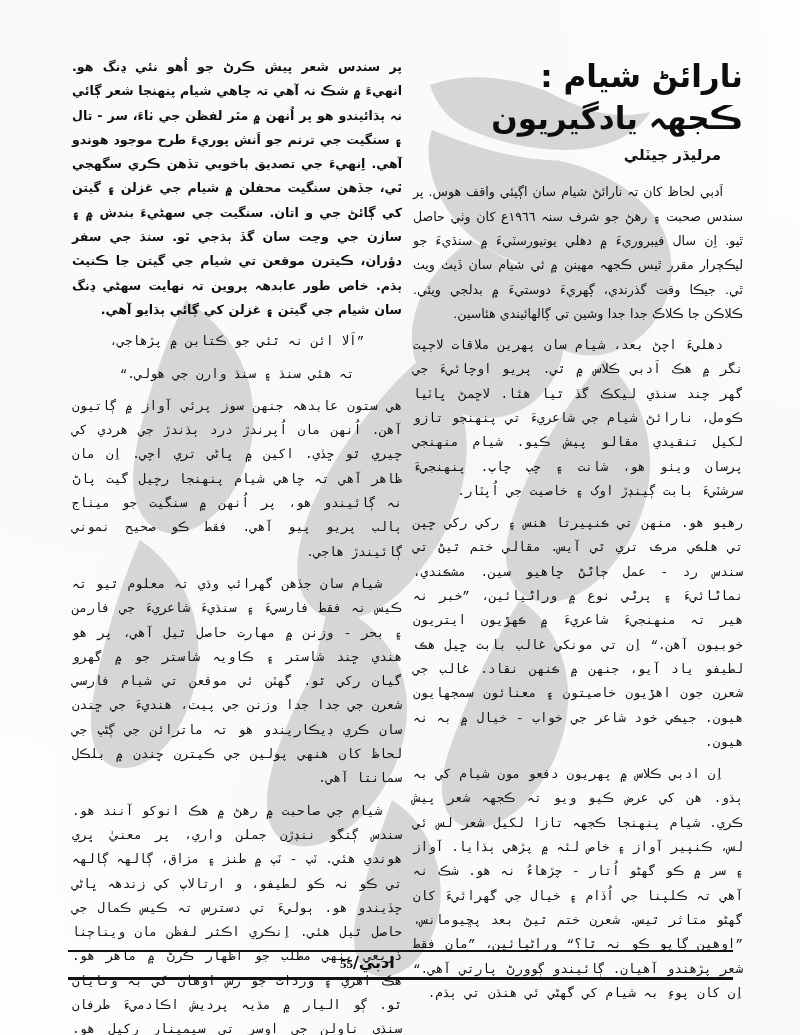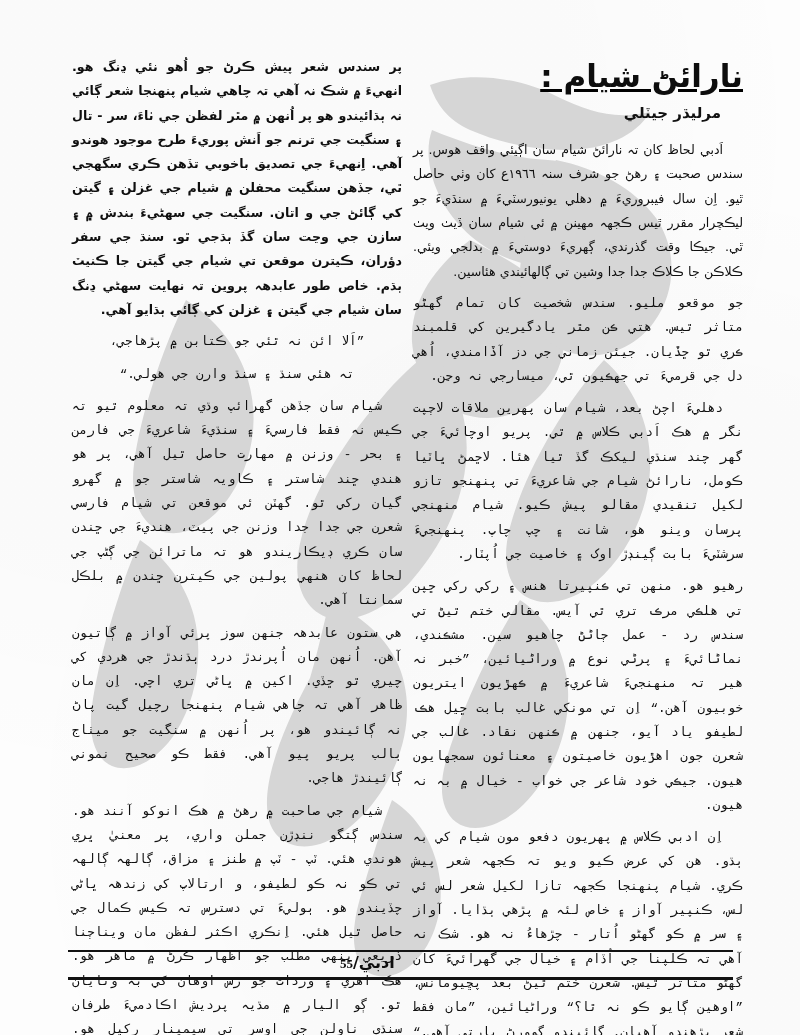--- a/index.html
+++ b/index.html
@@ -63,21 +63,20 @@
     text-align-last: right;
   }
   #col-right { right: 0; }
   #col-left  { left: 15px; }
 
   
   .headline {
     direction: rtl;
     text-align: center;
     margin: 0 0 2px 0;
-    text-decoration: underline;
   }
   .headline .line {
     display: block;
     font-family: "DejaVu Sans", sans-serif;
     font-weight: bold;
     font-size: 31px;
     line-height: 1.36;
     color: #0d0d0d;
     letter-spacing: 0.5px;
     white-space: nowrap;
@@ -195,38 +194,38 @@
                C372,858 382,826 392,800 Z"></path>
     </g>
   </svg>
 
   <div id="content">
 
     <div class="col" id="col-right">
 
       <div class="headline">
         <span class="line">نارائڻ شيام :</span>
+        <span class="line">ڪجهہ يادگيريون</span>
       </div>
 
       <div class="byline">مرليڌر جيٽلي</div>
 
       <p class="para indent">اَدبي لحاظ کان تہ نارائڻ شيام سان اڳيئي واقف هوس. پر سندس صحبت ۽ رهڻ جو شرف سنہ ١٩٦٦ع کان وٺي حاصل ٿيو. اِن سال فيبروريءَ ۾ دهلي يونيورسٽيءَ ۾ سنڌيءَ جو ليڪچرار مقرر ٿيس ڪجهہ مهينن ۾ ئي شيام سان ڏيٺ ويٺ ٿي. جيڪا وقت گذرندي، ڳهريءَ دوستيءَ ۾ بدلجي ويئي. ڪلاڪن جا ڪلاڪ جدا جدا وشين تي ڳالهائيندي هئاسين.</p>
-      <p class="para">جو موقعو مليو. سندس شخصيت کان تمام گهڻو متاثر ٿيس. هتي ڪن مٿر يادگيرين کي قلمبند ڪري ٿو ڇڏيان. جيئن زماني جي دز آڏامندي، اُهي دل جي قرميءَ تي جهڪيون ٿي، ميسارجي نہ وڃن.</p>
       <p class="para indent">دهليءَ اچڻ بعد، شيام سان پهرين ملاقات لاڄپت نگر ۾ هڪ اَدبي ڪلاس ۾ ٿي. پريو اوچائيءَ جي گهر چند سنڌي ليکڪ گڏ ٿيا هئا. لاڇمڻ ڀاٽيا ڪومل، نارائڻ شيام جي شاعريءَ تي پنهنجو تازو لکيل تنقيدي مقالو پيش ڪيو. شيام منهنجي پرسان ويٺو هو، شانت ۽ چپ چاپ. پنهنجيءَ سرشٽيءَ بابت ڳينڊڙ اوک ۽ خاصيت جي اُپٽار.</p>
       <p class="para">رهيو هو. منهن تي ڪنپيرتا هنس ۽ رکي رکي ڇپن تي هلڪي مرڪ تري ٿي آيس. مقالي ختم ٿيڻ تي سندس رد - عمل ڄاڻڻ چاهيو سين. مشڪندي، نماڻائيءَ ۽ پرڻي نوع ۾ وراڻيائين، ”خبر نہ هير تہ منهنجيءَ شاعريءَ ۾ ڪهڙيون ايتريون خوبيون آهن.“ اِن تي مونکي غالب بابت ڇيل هڪ لطيفو ياد آيو، جنهن ۾ ڪنهن نقاد. غالب جي شعرن جون اهڙيون خاصيتون ۽ معنائون سمجهايون هيون. جيڪي خود شاعر جي خواب - خيال ۾ بہ نہ هيون.</p>
       <p class="para indent">اِن ادبي ڪلاس ۾ پهريون دفعو مون شيام کي بہ ٻڌو. هن کي عرض ڪيو ويو تہ ڪجهہ شعر پيش ڪري. شيام پنهنجا ڪجهہ تازا لکيل شعر لس ئي لس، ڪنپير آواز ۽ خاص لئہ ۾ پڙهي ٻڌايا. آواز ۽ سر ۾ ڪو گهڻو اُتار - چڙهاءُ نہ هو. شڪ نہ آهي تہ ڪلپنا جي اُڏام ۽ خيال جي گهرائيءَ کان گهڻو متاثر ٿيس. شعرن ختم ٿيڻ بعد پڇيومانس، ”اوهين ڳايو ڪو نہ ٿا؟“ وراڻيائين، ”مان فقط شعر پڙهندو آهيان. ڳائيندو ڳوورڻ پارتي آهي.“ اِن کان پوءِ بہ شيام کي گهڻي ئي هنڌن تي ٻڌم.</p>
     </div>
 
     <div class="col" id="col-left">
 
       <p class="para bold">پر سندس شعر پيش ڪرڻ جو اُهو نئي ڍنگ هو. انهيءَ ۾ شڪ نہ آهي تہ چاهي شيام پنهنجا شعر ڳائي نہ ٻڌائيندو هو پر اُنهن ۾ مٿر لفظن جي ٺاءَ، سر - تال ۽ سنگيت جي ترنم جو اَنش پوريءَ طرح موجود هوندو آهي. اِنهيءَ جي تصديق باخوبي تڏهن ڪري سگهجي ٿي، جڏهن سنگيت محفلن ۾ شيام جي غزلن ۽ گيتن کي ڳائڻ جي و اتان. سنگيت جي سهڻيءَ بندش ۾ ۽ سازن جي وڃت سان گڏ ٻڌجي ٿو. سنڌ جي سفر دؤران، ڪيترن موقعن تي شيام جي گيتن جا ڪنيٽ ٻڌم. خاص طور عابدهہ پروين تہ نهايت سهڻي ڍنگ سان شيام جي گيتن ۽ غزلن کي ڳائي ٻڌايو آهي.</p>
       <p class="para verse">”اَلا ائن نہ ٿئي جو ڪتابن ۾ پڙهاجي،</p>
       <p class="para verse-b">تہ هئي سنڌ ۽ سنڌ وارن جي هولي.“</p>
+      <p class="para">هي ستون عابدهہ جنهن سوز پرئي آواز ۾ ڳاتيون آهن. اُنهن مان اُپرندڙ درد ٻڌندڙ جي هردي کي چيري ٿو ڇڏي. اکين ۾ ڀاڻي تري اچي. اِن مان ظاهر آهي تہ چاهي شيام پنهنجا رچيل گيت پاڻ نہ ڳائيندو هو، پر اُنهن ۾ سنگيت جو ميٺاج ٻالب پريو پيو آهي. فقط ڪو صحيح نموني ڳائيندڙ هاجي.</p>
       <p class="para indent">شيام سان جڏهن گهرائپ وڌي تہ معلوم ٿيو تہ ڪيس نہ فقط فارسيءَ ۽ سنڌيءَ شاعريءَ جي فارمن ۽ بحر - وزنن ۾ مهارت حاصل ٿيل آهي، پر هو هندي ڇند شاستر ۽ ڪاويہ شاستر جو ۾ گهرو گيان رکي ٿو. گهٽن ئي موقعن تي شيام فارسي شعرن جي جدا جدا وزنن جي پيٽ، هنديءَ جي ڇندن سان ڪري ڊيڪاريندو هو تہ ماترائن جي ڳڻپ جي لحاظ کان هنهي پولين جي ڪيترن ڇندن ۾ بلڪل سمانتا آهي.</p>
-      <p class="para">هي ستون عابدهہ جنهن سوز پرئي آواز ۾ ڳاتيون آهن. اُنهن مان اُپرندڙ درد ٻڌندڙ جي هردي کي چيري ٿو ڇڏي. اکين ۾ ڀاڻي تري اچي. اِن مان ظاهر آهي تہ چاهي شيام پنهنجا رچيل گيت پاڻ نہ ڳائيندو هو، پر اُنهن ۾ سنگيت جو ميٺاج ٻالب پريو پيو آهي. فقط ڪو صحيح نموني ڳائيندڙ هاجي.</p>
       <p class="para indent">شيام جي صاحبت ۾ رهڻ ۾ هڪ انوکو آنند هو. سندس ڳتگو ننڊڙن جملن واري، پر معنيٰ ڀري هوندي هئي. ٽپ - ٽپ ۾ طنز ۽ مزاق، ڳالهہ ڳالهہ تي ڪو نہ ڪو لطيفو، و ارتالاپ کي زندهہ ڀاڻي چڏيندو هو. ٻوليءَ تي دسترس تہ ڪيس ڪمال جي حاصل ٿيل هئي. اِنڪري اڪثر لفظن مان ويناڄنا ذريعي پنهي مطلب جو اظهار ڪرڻ ۾ ماهر هو. هڪ اهڙي ۽ وردات جو رس اوهان کي بہ وٺايان ٿو. ڳو اليار ۾ مڌيہ پرديش اڪادميءَ طرفان سنڌي ناولن جي اوسر تي سيمينار رکيل هو. دهليءَ مان فقط اسين بہ ڄڻا ويا هئاسين. مان ۽ شيام. خوش قسمتيءَ سان اُتي سرڪاري سرڪٽ هائوس ۾ اسين ٻئي گرائونڊ فلور تي هڪ روم ۾ گڏ رهياسين. هڪ ڏينهن جي ڳالهہ آهي. اسين هميشهہ وانگر صبوح جو اٿين ڀڄي ڏاري سنان پائي ڪري، ناشتي لاءِ هال ۾ وڃڻ لاءِ تيار ٿياسين. ڏسون تہ پهرئين ماڙي</p>
     </div>
 
   </div>
 
   <div id="footer">
     <div class="rule top"></div>
     <div class="rule bottom"></div>
     <div id="footer-label">
       <span>ادبي</span><span>/</span><span class="pageno">55</span>

